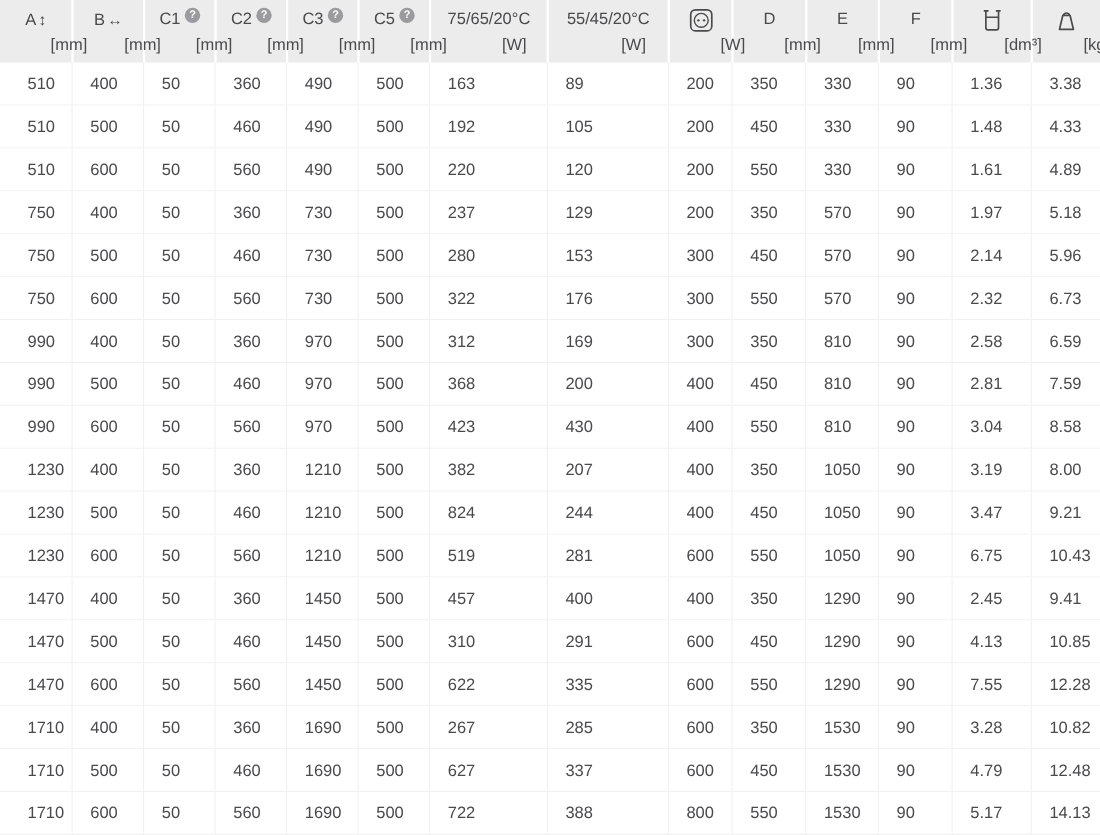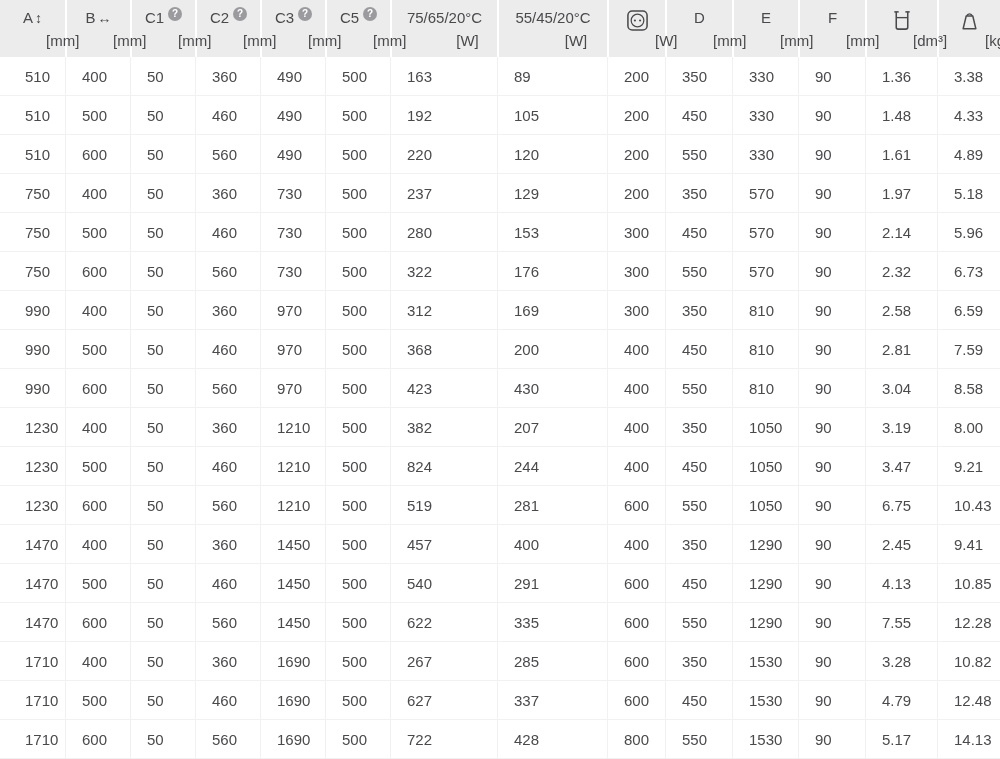--- a/index.html
+++ b/index.html
@@ -375,21 +375,21 @@
         <td>2.45</td>
         <td>9.41</td>
       </tr>
       <tr>
         <td>1470</td>
         <td>500</td>
         <td>50</td>
         <td>460</td>
         <td>1450</td>
         <td>500</td>
-        <td>540</td>
+        <td>310</td>
         <td>291</td>
         <td>600</td>
         <td>450</td>
         <td>1290</td>
         <td>90</td>
         <td>4.13</td>
         <td>10.85</td>
       </tr>
       <tr>
         <td>1470</td>
@@ -440,21 +440,21 @@
         <td>12.48</td>
       </tr>
       <tr>
         <td>1710</td>
         <td>600</td>
         <td>50</td>
         <td>560</td>
         <td>1690</td>
         <td>500</td>
         <td>722</td>
-        <td>428</td>
+        <td>388</td>
         <td>800</td>
         <td>550</td>
         <td>1530</td>
         <td>90</td>
         <td>5.17</td>
         <td>14.13</td>
       </tr>
     </tbody>
 </table>
 

